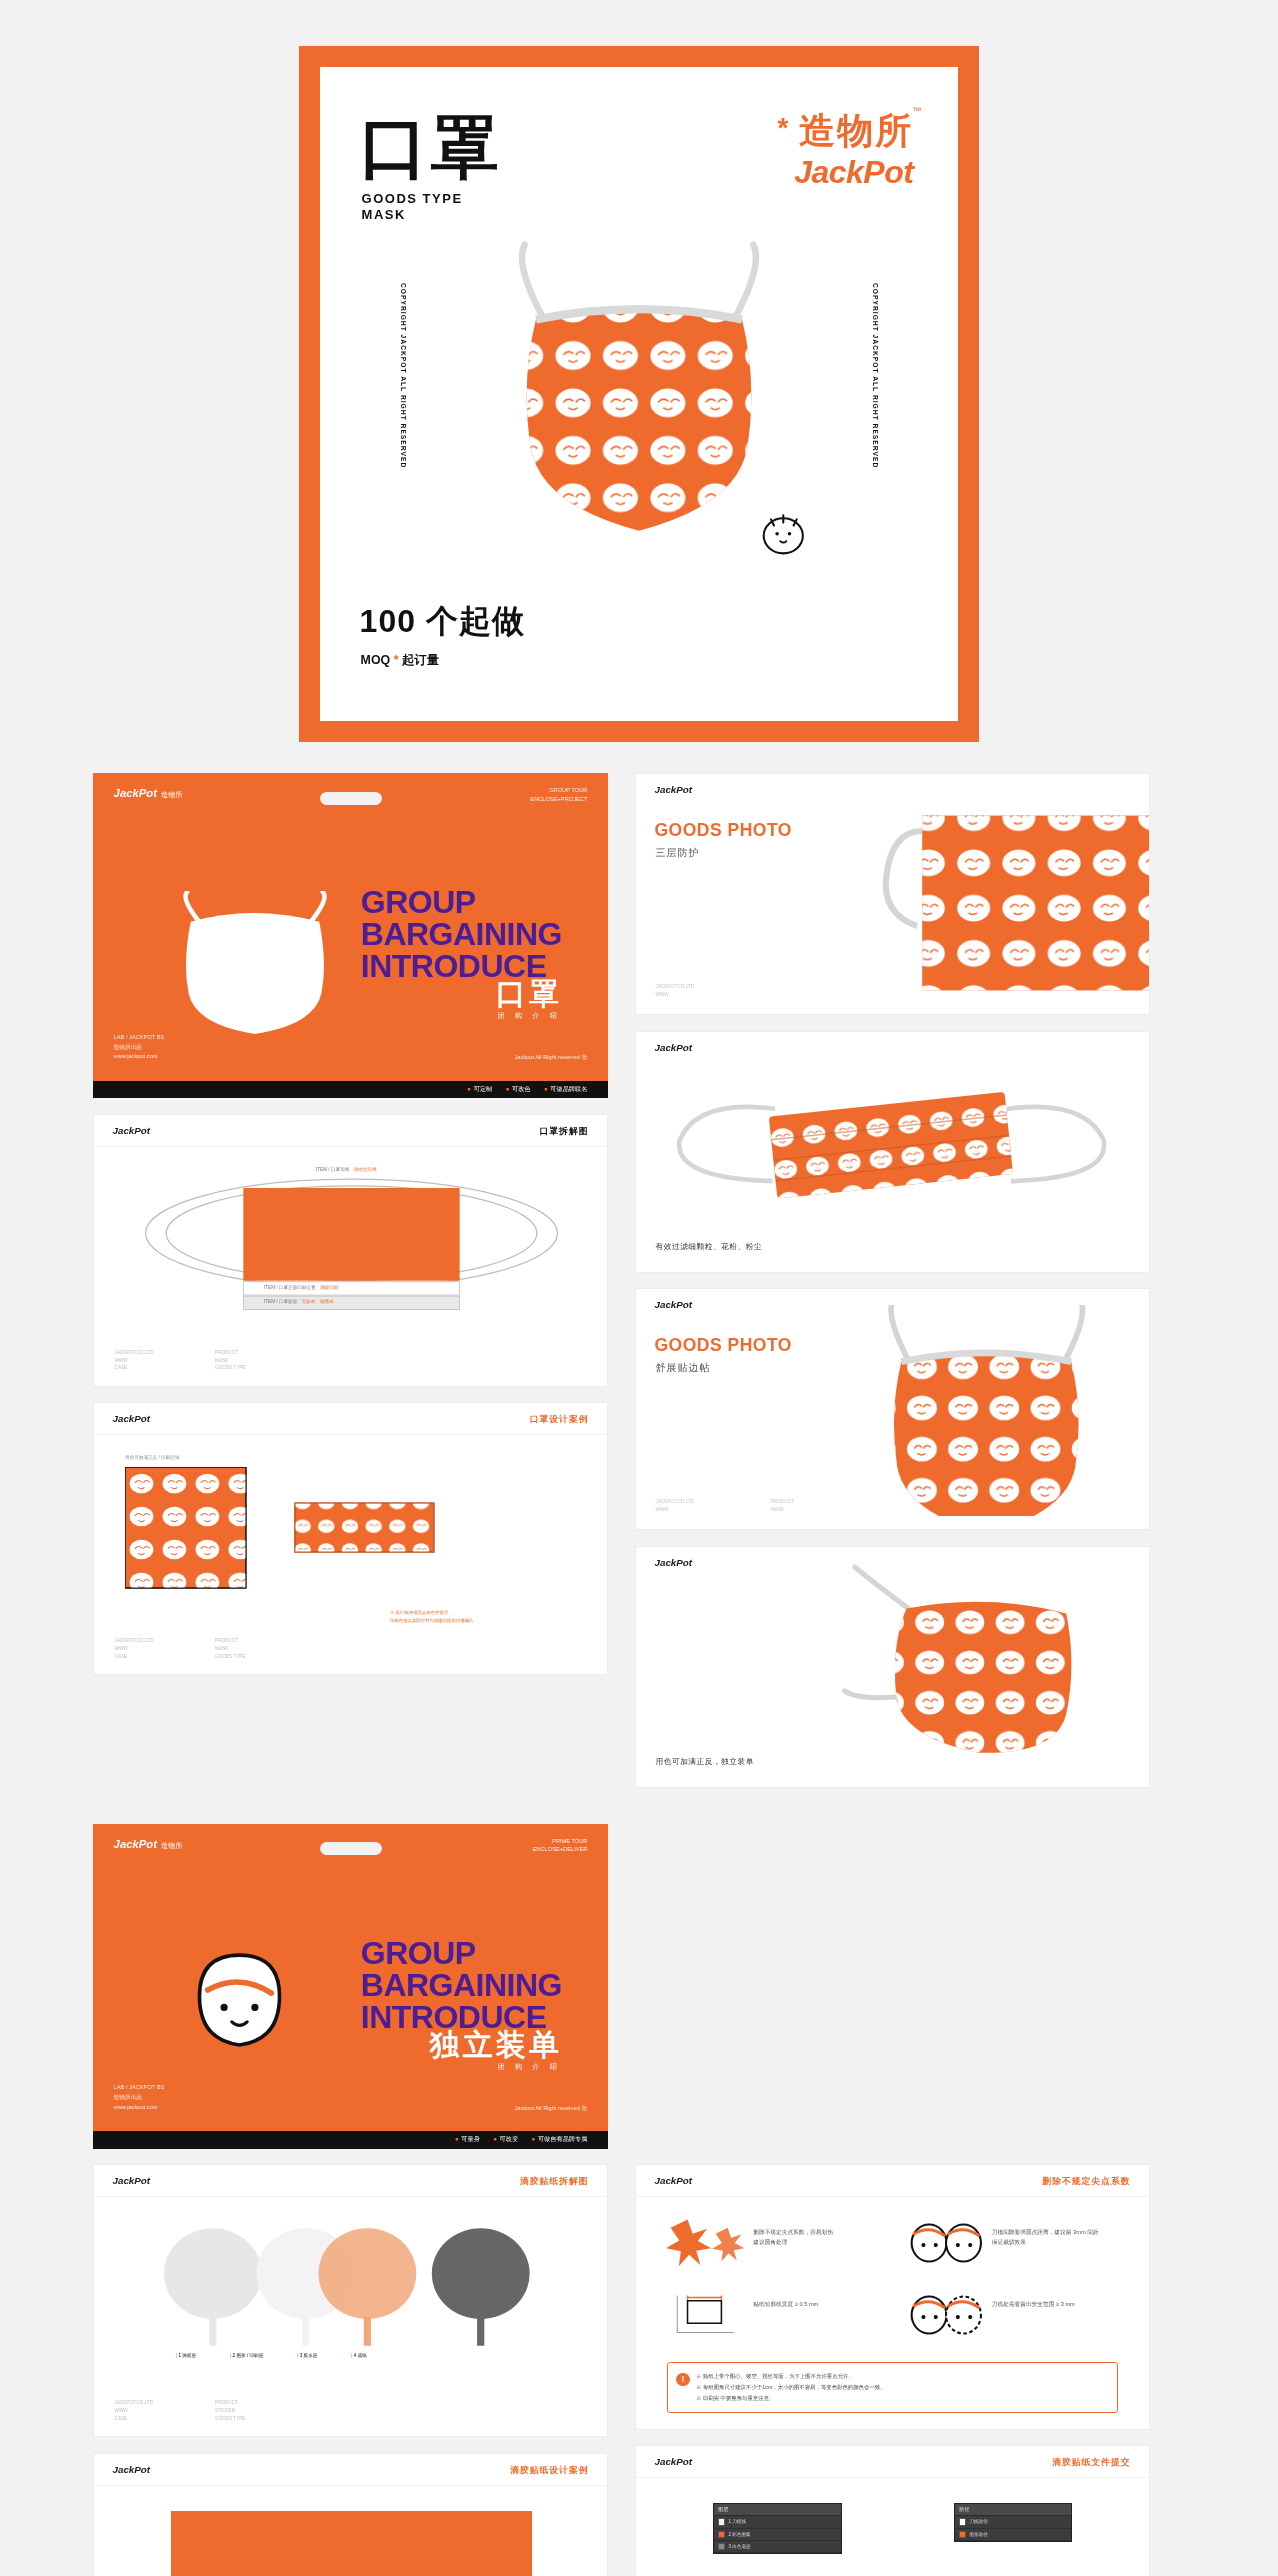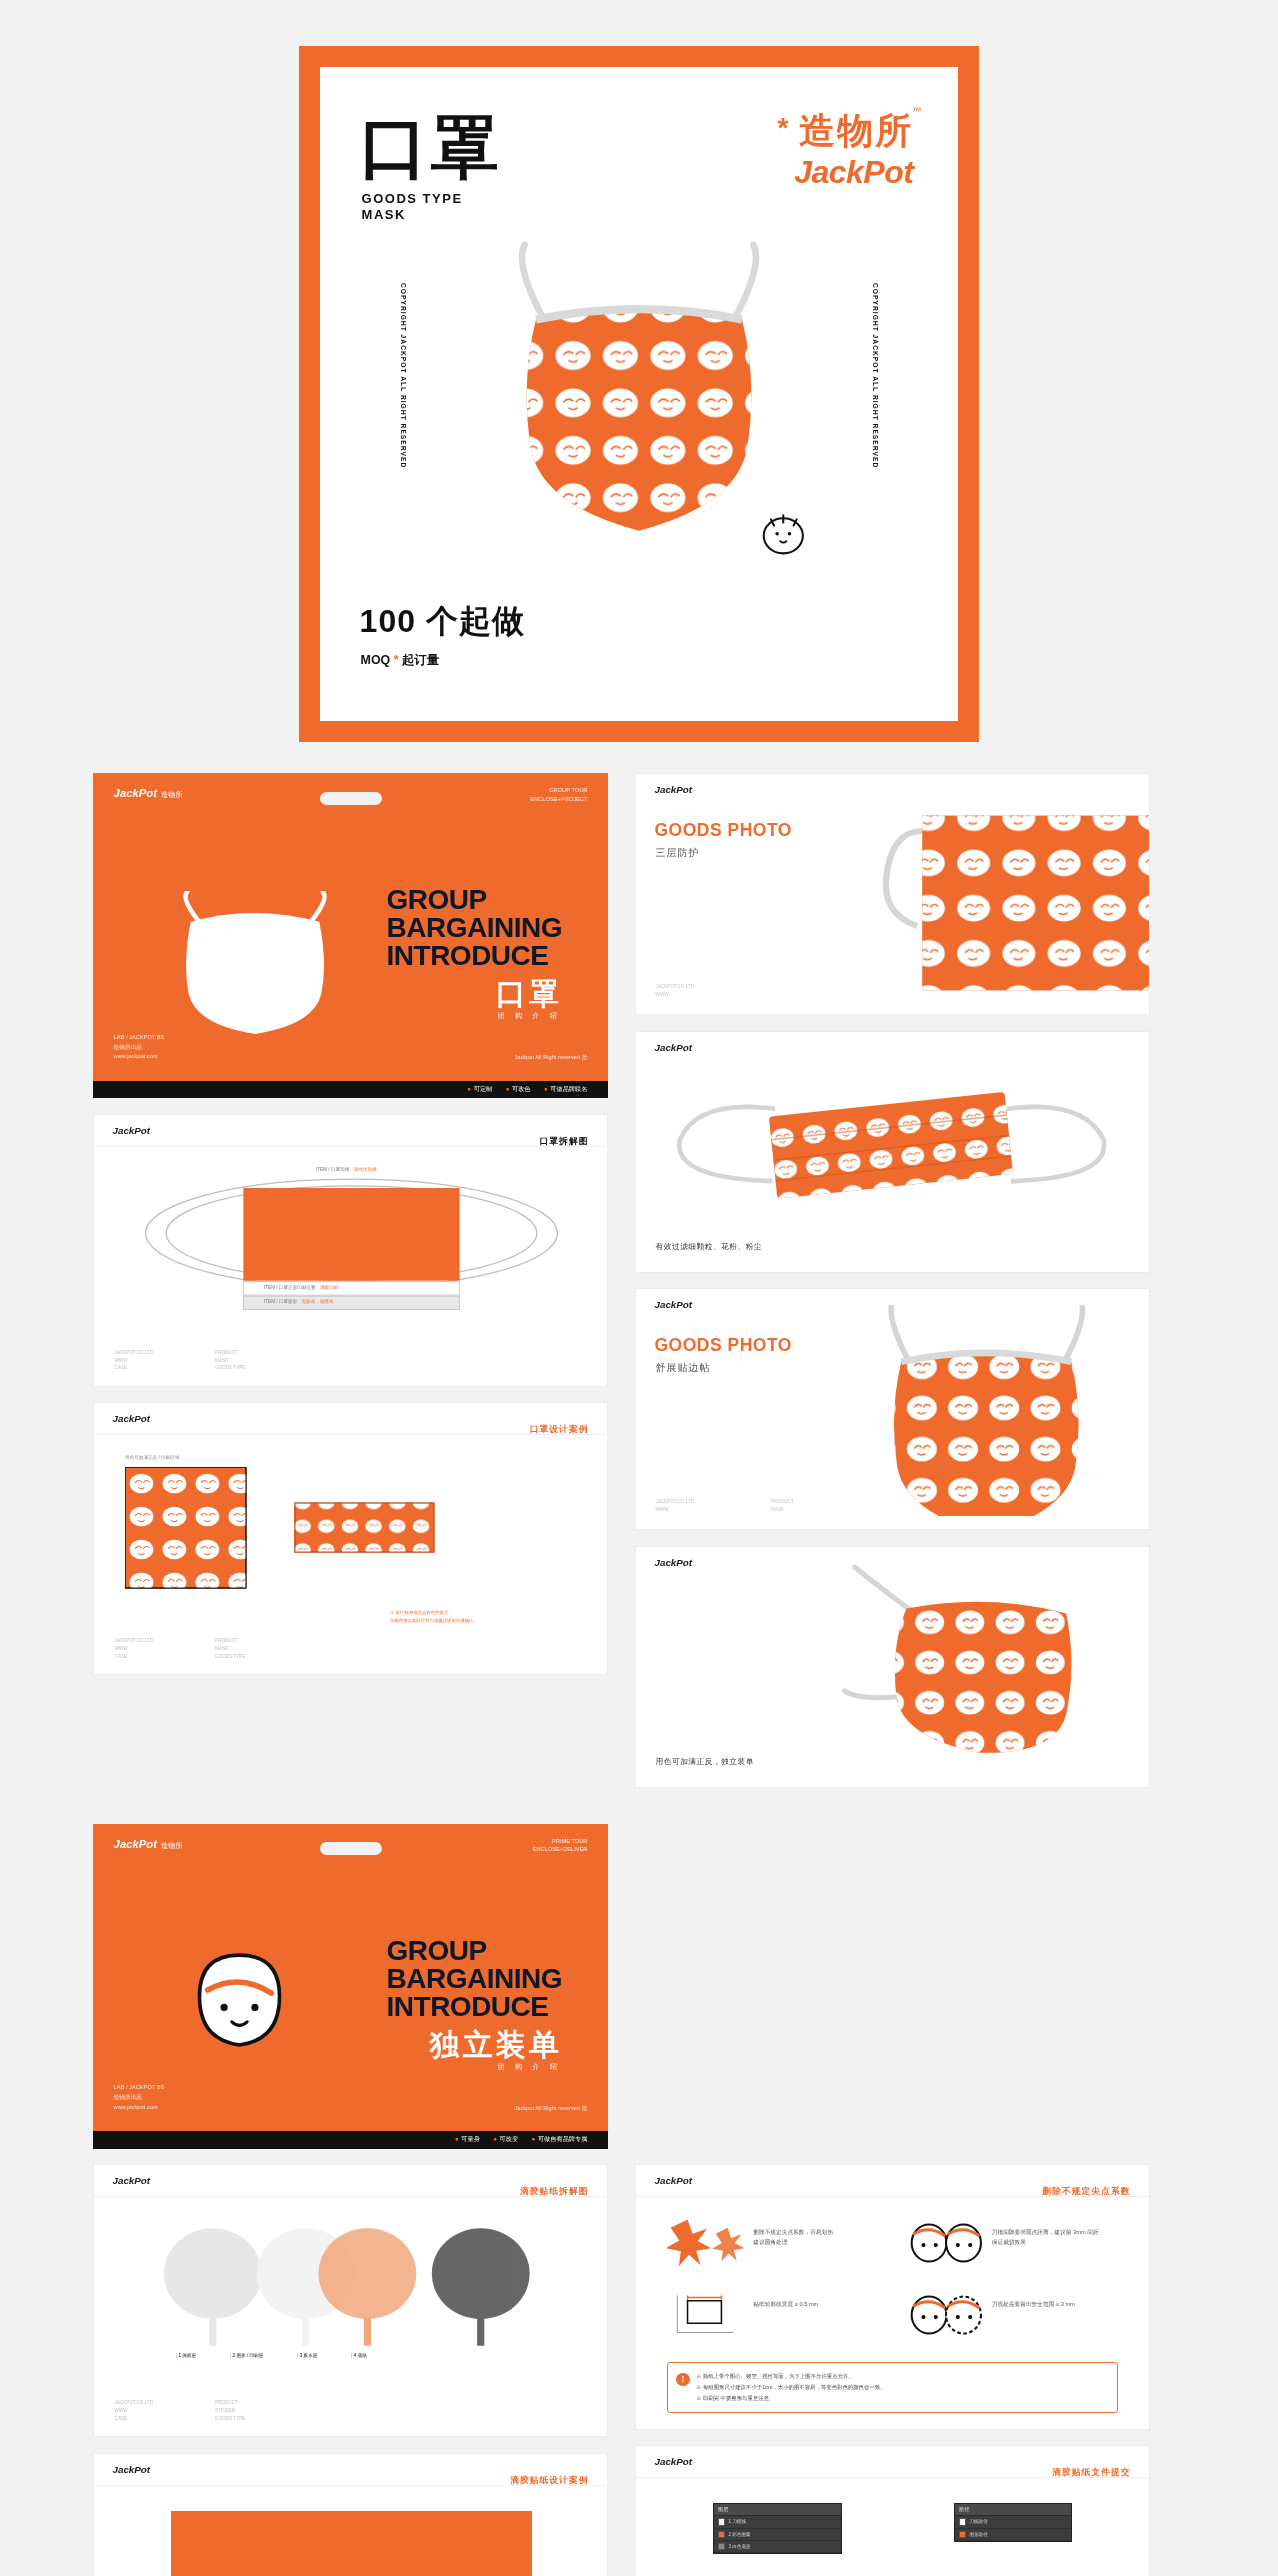--- a/index.html
+++ b/index.html
@@ -83,22 +83,22 @@
     font-weight:700; font-style:italic;
   }
   .cover-logo-cn { font-style:normal; font-size:7.2px; margin-left:4.1px; font-weight:400;}
   .cover-code { position:absolute; right:20.6px; top:13.4px; color:#fff; font-size:5.7px; text-align:right; line-height:1.5; opacity:.9;}
   .cover-hole {
     position:absolute; left:50%; top:18.5px; transform:translateX(-50%);
     width:62px; height:13.4px; border-radius:7.2px; background:#f2f2f2;
   }
   .cover-body { height: 289px; position:relative; }
   .cover-heading {
-    position:absolute; right:46px; top:77px; color:#0f172a;
-    font-size:28px; font-weight:800; line-height:1.0; letter-spacing:-0.5px; text-align:left;
+    position:absolute; right:46px; top:77px; color:#4c1d95;
+    font-size:32px; font-weight:800; line-height:1.0; letter-spacing:-0.5px; text-align:left;
   }
   .cover-heading-cn {
     position:absolute; right:46px; top:165px; color:#fff;
     font-size:30px; font-weight:800; letter-spacing:3.1px;
     font-family:"DejaVu Sans", sans-serif;
   }
   .cover-heading-cn-sub {
     position:absolute; right:47px; top:202px; color:#fff; font-size:7.2px; letter-spacing:4.1px; opacity:.9;
   }
   .cover-mask-wh { position:absolute; left:77px; top:82px; }
@@ -108,21 +108,21 @@
     position:absolute; left:0; right:0; bottom:0; height:17.5px; background:#111;
     display:flex; align-items:center; justify-content:flex-end; gap:13.4px; padding-right:20.6px;
   }
   .cover-strip span { color:#fff; font-size:6.2px; }
   .cover-strip .dot { color:#EE6B2D; margin-right:2.6px; }
 
   
   .spec { padding: 0; height: 273px; position:relative; border:0.5px solid #ececec;}
   .spec-head { height:32px; border-bottom:0.5px solid #f0f0f0; position:relative; }
   .spec-logo { position:absolute; left:18.5px; top:10.3px; font-size:9.8px; font-weight:700; font-style:italic; color:#1a1a1a;}
-  .spec-title { position:absolute; right:18.5px; top:21px; font-size:8.8px; color:#EE6B2D; font-weight:700; letter-spacing:1px;}
+  .spec-title { position:absolute; right:18.5px; top:11px; font-size:8.8px; color:#EE6B2D; font-weight:700; letter-spacing:1px;}
   .spec-title.dark { color:#111; }
   .spec-foot { position:absolute; left:0; right:0; bottom:13.4px; display:flex; gap:62px; padding-left:20.6px; }
   .spec-foot div { font-size:4.6px; color:#bdbdbd; line-height:1.7; }
 
   
   .photo { height: 242px; position:relative; background:#fff; border:0.5px solid #ececec; overflow:hidden;}
   .photo-logo { position:absolute; left:18.5px; top:10.3px; font-size:9.8px; font-weight:700; font-style:italic; color:#1a1a1a;}
   .photo-title { position:absolute; left:18.5px; top:46px; font-size:17.5px; font-weight:800; color:#EE6B2D; letter-spacing:0.5px;}
   .photo-sub { position:absolute; left:19.6px; top:72px; font-size:10px; color:#555; letter-spacing:1px;}
   .photo-foot { position:absolute; left:19.6px; bottom:15.5px; display:flex; gap:77px;}

